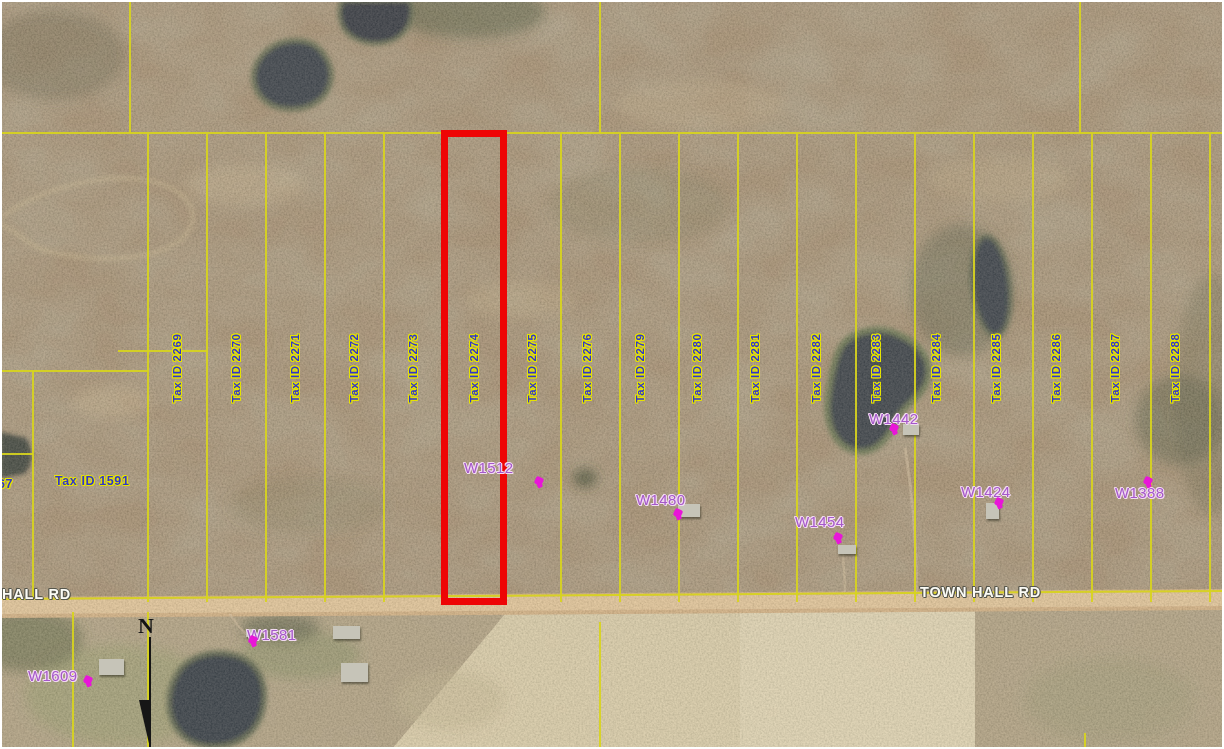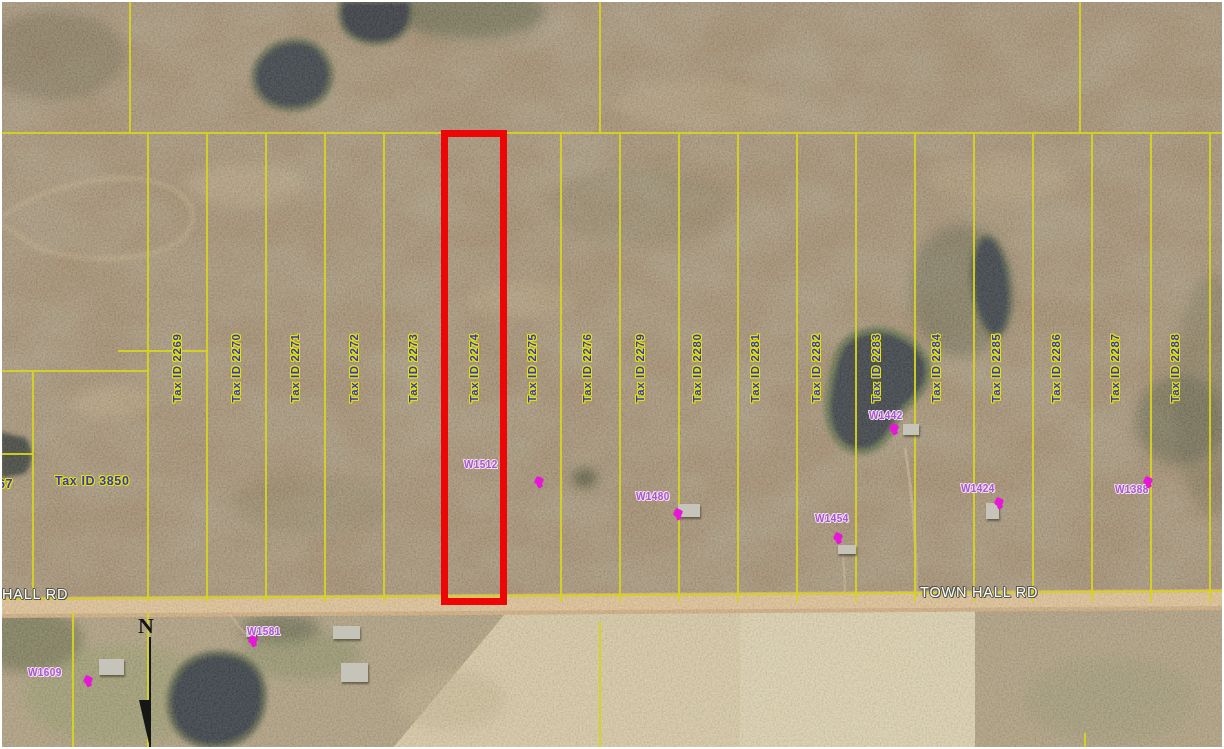--- a/index.html
+++ b/index.html
@@ -16,30 +16,30 @@
             color:var(--tax-label-text);
             text-shadow:-1px 0 var(--tax-label-halo),1px 0 var(--tax-label-halo),
                         0 -1px var(--tax-label-halo),0 1px var(--tax-label-halo),
                         -1px -1px var(--tax-label-halo),1px 1px var(--tax-label-halo),
                         1px -1px var(--tax-label-halo),-1px 1px var(--tax-label-halo);}
   .taxlabel-h{position:absolute;font-weight:bold;font-size:12.5px;letter-spacing:.6px;white-space:nowrap;
             color:var(--tax-label-text);
             text-shadow:-1px 0 var(--tax-label-halo),1px 0 var(--tax-label-halo),
                         0 -1px var(--tax-label-halo),0 1px var(--tax-label-halo),
                         -1px -1px var(--tax-label-halo),1px 1px var(--tax-label-halo);}
-  .addr{position:absolute;font-weight:bold;font-size:10px;letter-spacing:.4px;white-space:nowrap;
+  .addr{position:absolute;font-weight:normal;font-size:15px;letter-spacing:.4px;white-space:nowrap;
         color:var(--address-text);
         text-shadow:-1px 0 var(--address-halo),1px 0 var(--address-halo),
                     0 -1px var(--address-halo),0 1px var(--address-halo),
                     1px 1px var(--address-halo),-1px -1px var(--address-halo);}
   .marker{position:absolute;width:8px;height:8px;background:var(--address-marker);
           border-radius:2px;transform:rotate(25deg);}
   .marker::after{content:"";position:absolute;left:4px;top:5px;width:5px;height:5px;
           background:var(--address-marker);border-radius:1px;transform:rotate(40deg);}
-  .roadlabel{position:absolute;font-weight:normal;font-size:14.5px;letter-spacing:.8px;white-space:nowrap;
+  .roadlabel{position:absolute;font-weight:bold;font-size:14.5px;letter-spacing:.8px;white-space:nowrap;
         color:var(--road-label-text);
         text-shadow:-1px 0 var(--road-label-halo),1px 0 var(--road-label-halo),
                     0 -1px var(--road-label-halo),0 1px var(--road-label-halo),
                     1px 1px var(--road-label-halo),-1px -1px var(--road-label-halo);}
   .building{position:absolute;background:#c6c4b8;box-shadow:1px 2px 2px rgba(40,40,28,.55);}
   #north{position:absolute;left:134px;top:613px;width:30px;height:136px;}
   #north .n-letter{position:absolute;left:4px;top:0;font-weight:bold;font-size:22px;color:#141414;
                    font-family:"Liberation Serif",serif;}
   #north .n-shaft{position:absolute;left:15px;top:24px;width:2px;height:118px;background:#161616;}
   #north .n-fletch{position:absolute;left:5px;top:87px;width:0;height:0;
@@ -189,29 +189,29 @@
       <div class="taxlabel" style="left: 755px; top: 368px;">Tax ID 2281</div>
       <div class="taxlabel" style="left: 816px; top: 368px;">Tax ID 2282</div>
       <div class="taxlabel" style="left: 876px; top: 368px;">Tax ID 2283</div>
       <div class="taxlabel" style="left: 936px; top: 368px;">Tax ID 2284</div>
       <div class="taxlabel" style="left: 996px; top: 368px;">Tax ID 2285</div>
       <div class="taxlabel" style="left: 1056px; top: 368px;">Tax ID 2286</div>
       <div class="taxlabel" style="left: 1115px; top: 368px;">Tax ID 2287</div>
       <div class="taxlabel" style="left: 1175px; top: 368px;">Tax ID 2288</div>
     </div>
 
-  <div class="taxlabel-h" style="left:55px;top:474px;">Tax ID 3850</div>
+  <div class="taxlabel-h" style="left:55px;top:474px;">Tax ID 1591</div>
   <div class="taxlabel-h" style="left:-2px;top:477px;">67</div>
 
   <div id="address-labels" class="layer">
       <div class="addr" style="left: 464px; top: 459px;">W1512</div>
       <div class="marker" style="left: 535px; top: 477px;"></div>
       <div class="addr" style="left: 636px; top: 491px;">W1480</div>
       <div class="marker" style="left: 674px; top: 509px;"></div>
-      <div class="addr" style="left: 795px; top: 513px; margin-left: 20px;">W1454</div>
+      <div class="addr" style="left: 795px; top: 513px;">W1454</div>
       <div class="marker" style="left: 834px; top: 533px;"></div>
       <div class="addr" style="left: 869px; top: 410px;">W1442</div>
       <div class="marker" style="left: 890px; top: 424px;"></div>
       <div class="addr" style="left: 961px; top: 483px;">W1424</div>
       <div class="marker" style="left: 995px; top: 498px;"></div>
       <div class="addr" style="left: 1115px; top: 484px;">W1388</div>
       <div class="marker" style="left: 1144px; top: 477px;"></div>
       <div class="addr" style="left: 207px; top: 626px; margin-left: 40px;">W1581</div>
       <div class="marker" style="left: 249px; top: 636px;"></div>
       <div class="addr" style="left: 28px; top: 667px;">W1609</div>

